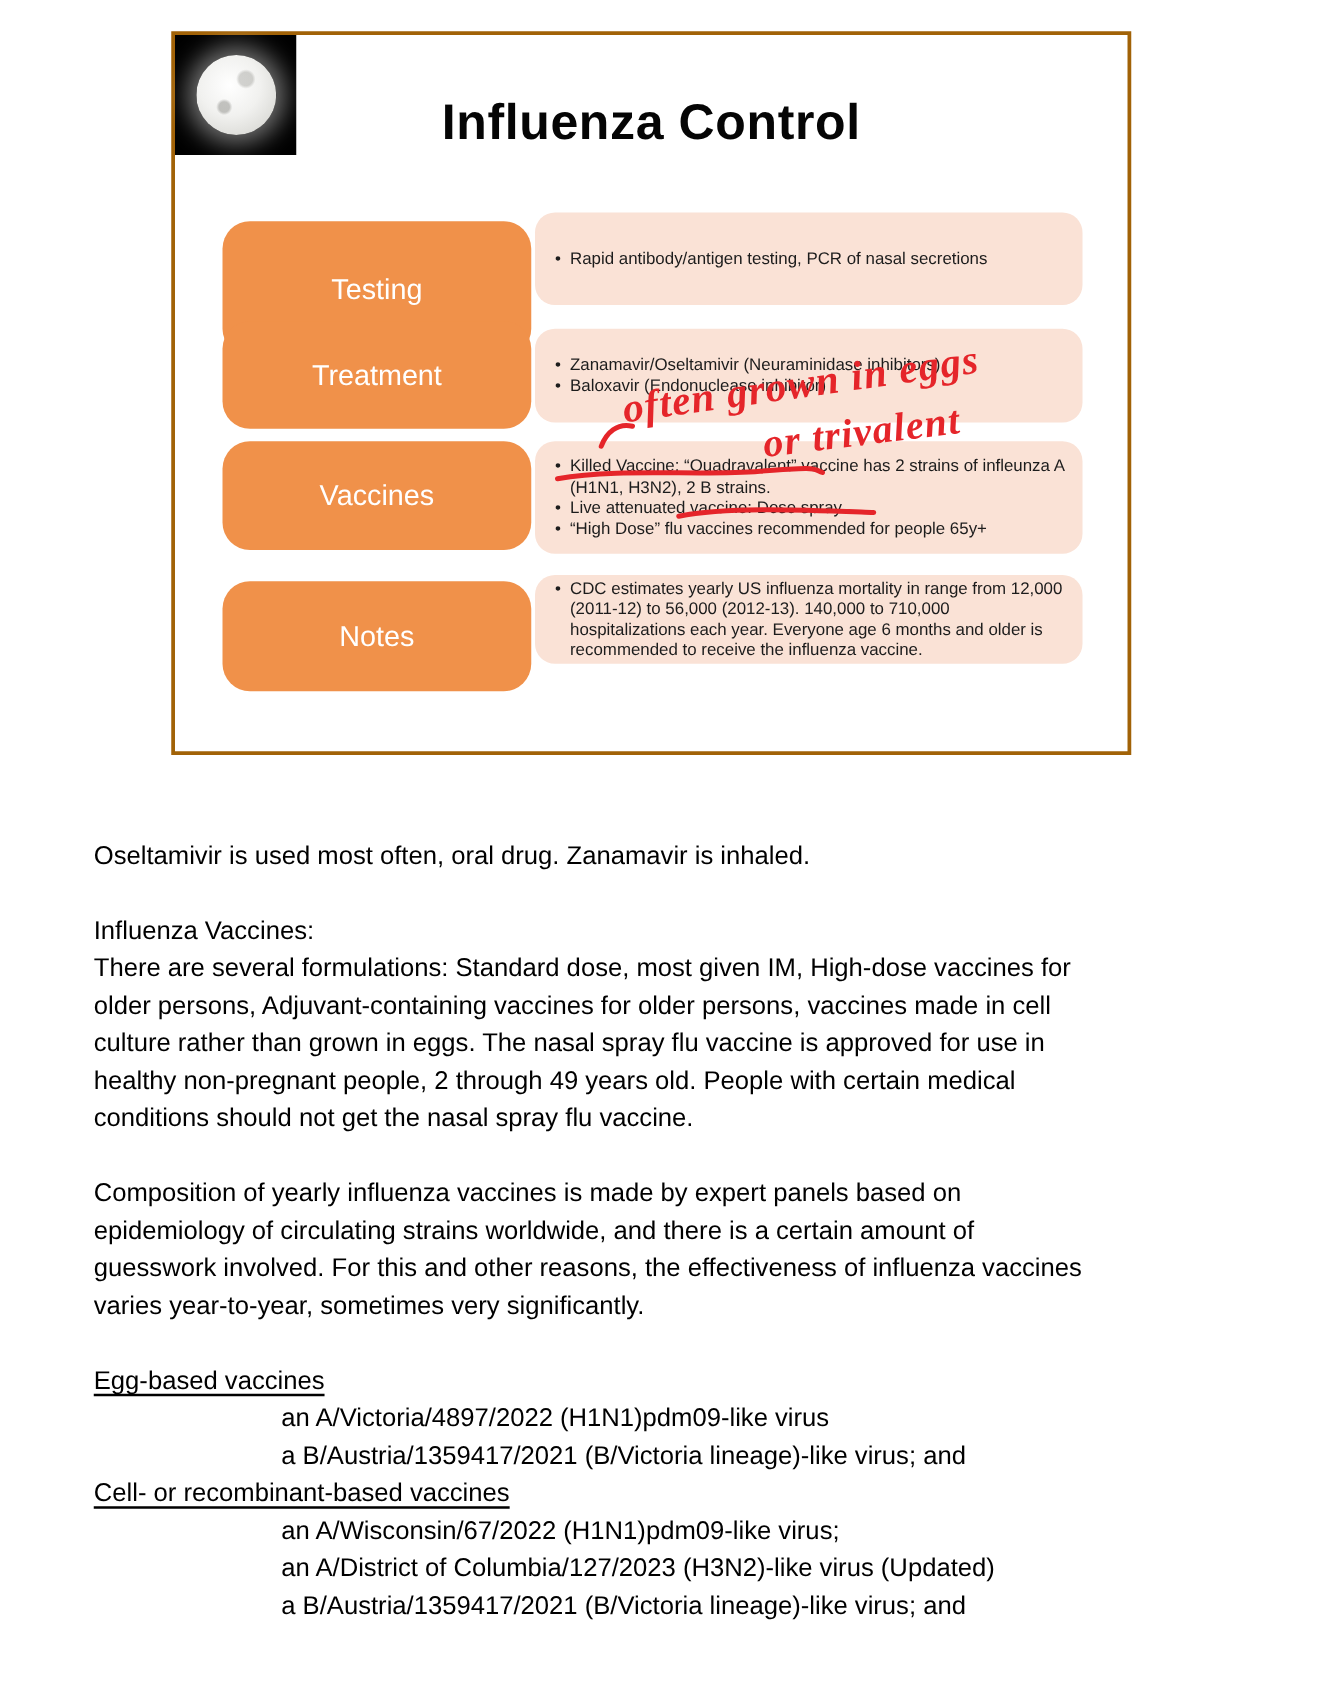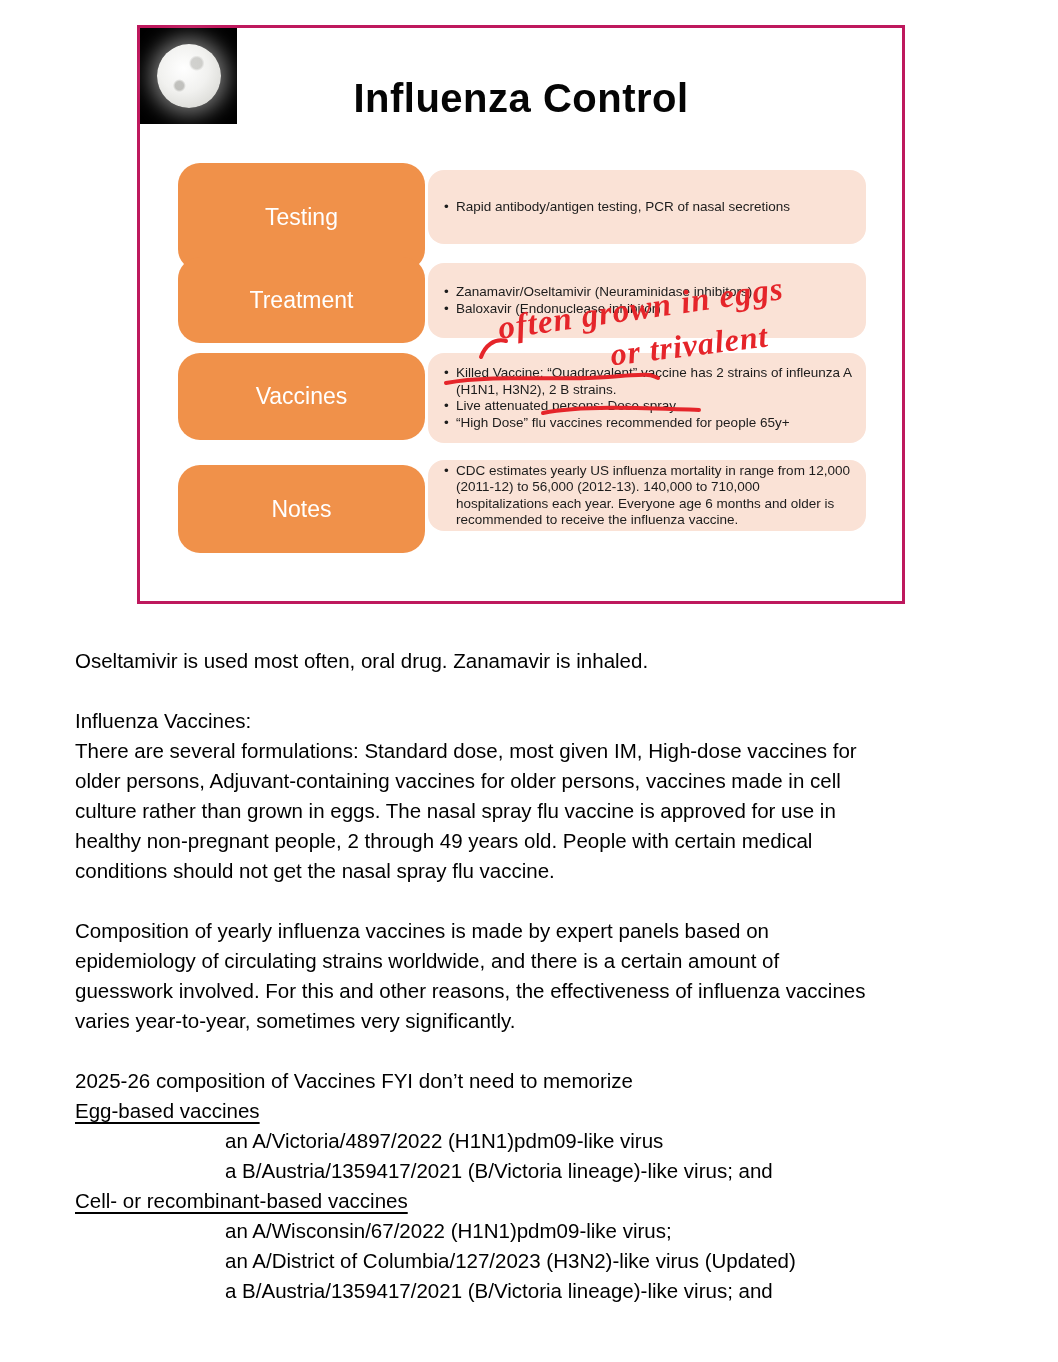--- a/index.html
+++ b/index.html
@@ -6,21 +6,21 @@
   html,body { background:#ffffff; }
   .canvas {
     position:relative; width:1058px; height:1362px;
     background:#ffffff; overflow:hidden;
     font-family:"Liberation Sans", sans-serif; color:#000;
   }
 
   
   .slide {
     position:absolute; left:137px; top:25px; width:768px; height:579px;
-    background:#ffffff; border:3px solid #be185d;
+    background:#ffffff; border:3px solid #a16207;
   }
   .moon {
     position:absolute; left:0px; top:0px; width:97px; height:96px;
     background:#000;
   }
   .moon .disc {
     position:absolute; left:50%; top:50%; width:64px; height:64px;
     margin:-32px 0 0 -32px; border-radius:50%;
     background:
       radial-gradient(circle at 35% 65%, rgba(150,150,145,0.55) 0 7%, rgba(0,0,0,0) 11%),
@@ -31,21 +31,21 @@
   .slide-title {
     position:absolute; left:0; right:0; top:48px; text-align:center;
     font-size:40px; font-weight:bold; letter-spacing:0.5px; color:#050505;
   }
   .sa-btn {
     position:absolute; left:38px; width:247px;
     background:#f0914a; border-radius:22px;
     display:flex; align-items:center; justify-content:center;
     color:#ffffff; font-size:23px;
   }
-  .btn-testing   { top:135px; height:108px; }
+  .btn-testing   { top:149px; height:108px; }
   .btn-treatment { top:229px; height:86px; }
   .btn-vaccines  { top:325px; height:87px; }
   .btn-notes     { top:437px; height:88px; }
   .sa-box {
     position:absolute; left:288px; width:438px;
     background:#fae2d6; border-radius:16px;
     display:flex; flex-direction:column; justify-content:center;
     padding:6px 14px 6px 16px;
     font-size:13.5px; line-height:16.5px; color:#1c1c1c;
   }
@@ -62,21 +62,21 @@
   .hand {
     position:absolute; z-index:7; color:#e5252a;
     font-family:"Liberation Serif", serif; font-style:italic; font-weight:bold;
     white-space:nowrap; pointer-events:none;
   }
   .hand1 { left:497px; top:290px; font-size:33px; transform:rotate(-8deg); letter-spacing:1px; }
   .hand2 { left:610px; top:327px; font-size:32px; transform:rotate(-7deg); letter-spacing:1px; }
 
   
   .doc {
-    position:absolute; left:75px; top:646px; width:905px;
+    position:absolute; left:75px; top:670px; width:905px;
     font-size:20.5px; line-height:30px; color:#000;
   }
   .para { margin-bottom:30px; }
   [data-bind-lines] { white-space:pre-line; }
   .h-underline {
     width:max-content;
     text-decoration:underline; text-decoration-thickness:2px; text-underline-offset:4px;
   }
   .vitem { padding-left:150px; }
 </style>
@@ -119,21 +119,21 @@
       <div class="bullet">
         <span class="dot">•</span><span data-bind="slide.treatment.b2">Baloxavir (Endonuclease inhibitor)</span>
       </div>
     </div>
 
     <div class="sa-box box-vaccines">
       <div class="bullet">
         <span class="dot">•</span><span data-bind="slide.vaccines.b1_underlined">Killed Vaccine: “Quadravalent”</span><span data-bind="slide.vaccines.b1_rest"> vaccine has 2 strains of infleunza A (H1N1, H3N2), 2 B strains.</span>
       </div>
       <div class="bullet">
-        <span class="dot">•</span><span data-bind="slide.vaccines.b2_pre">Live attenuated persons: </span><span data-bind="slide.vaccines.b2_underlined">Dose spray</span><span data-bind="slide.vaccines.b2_post">.</span>
+        <span class="dot">•</span><span data-bind="slide.vaccines.b2_pre">Live attenuated vaccine: </span><span data-bind="slide.vaccines.b2_underlined">Dose spray</span><span data-bind="slide.vaccines.b2_post">.</span>
       </div>
       <div class="bullet">
         <span class="dot">•</span><span data-bind="slide.vaccines.b3">“High Dose” flu vaccines recommended for people 65y+</span>
       </div>
     </div>
 
     <div class="sa-box box-notes">
       <div class="bullet">
         <span class="dot">•</span><span data-bind="slide.notes.b1">CDC estimates yearly US influenza mortality in range from 12,000 (2011-12) to 56,000 (2012-13). 140,000 to 710,000 hospitalizations each year. Everyone age 6 months and older is recommended to receive the influenza vaccine.</span>
       </div>
@@ -160,21 +160,20 @@
 older persons, Adjuvant-containing vaccines for older persons, vaccines made in cell
 culture rather than grown in eggs. The nasal spray flu vaccine is approved for use in
 healthy non-pregnant people, 2 through 49 years old. People with certain medical
 conditions should not get the nasal spray flu vaccine.</div>
 
     <div class="para" data-bind-lines="body.p3_lines">Composition of yearly influenza vaccines is made by expert panels based on
 epidemiology of circulating strains worldwide, and there is a certain amount of
 guesswork involved. For this and other reasons, the effectiveness of influenza vaccines
 varies year-to-year, sometimes very significantly.</div>
 
-    <div><span data-bind="body.p4_pre">2025-26 composition of Vaccines FYI </span><b data-bind="body.p4_bold">don’t need to memorize</b></div>
 
     <div class="h-underline" data-bind="body.egg_heading">Egg-based vaccines</div>
     <div>
       <div class="vitem"><span data-bind="body.egg_items.0.text">an A/Victoria/4897/2022 (H1N1)pdm09-like virus</span><b data-bind="body.egg_items.0.bold"></b></div>
       <div class="vitem"><span data-bind="body.egg_items.2.text">a B/Austria/1359417/2021 (B/Victoria lineage)-like virus; and</span><b data-bind="body.egg_items.2.bold"></b></div>
     </div>
 
     <div class="h-underline" data-bind="body.cell_heading">Cell- or recombinant-based vaccines</div>
     <div>
       <div class="vitem"><span data-bind="body.cell_items.0.text">an A/Wisconsin/67/2022 (H1N1)pdm09-like virus;</span><b data-bind="body.cell_items.0.bold"></b></div>

